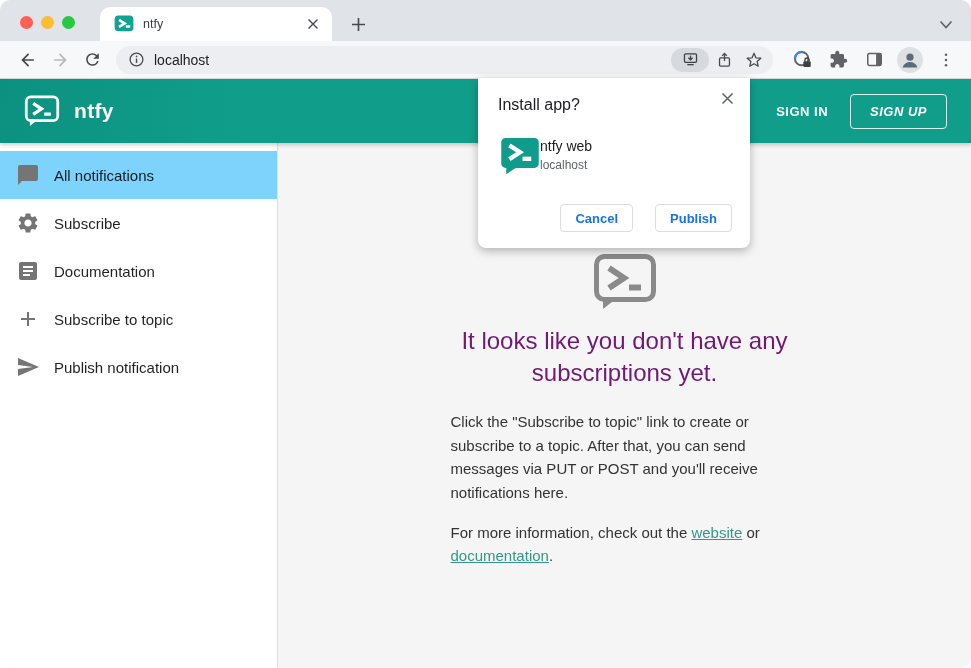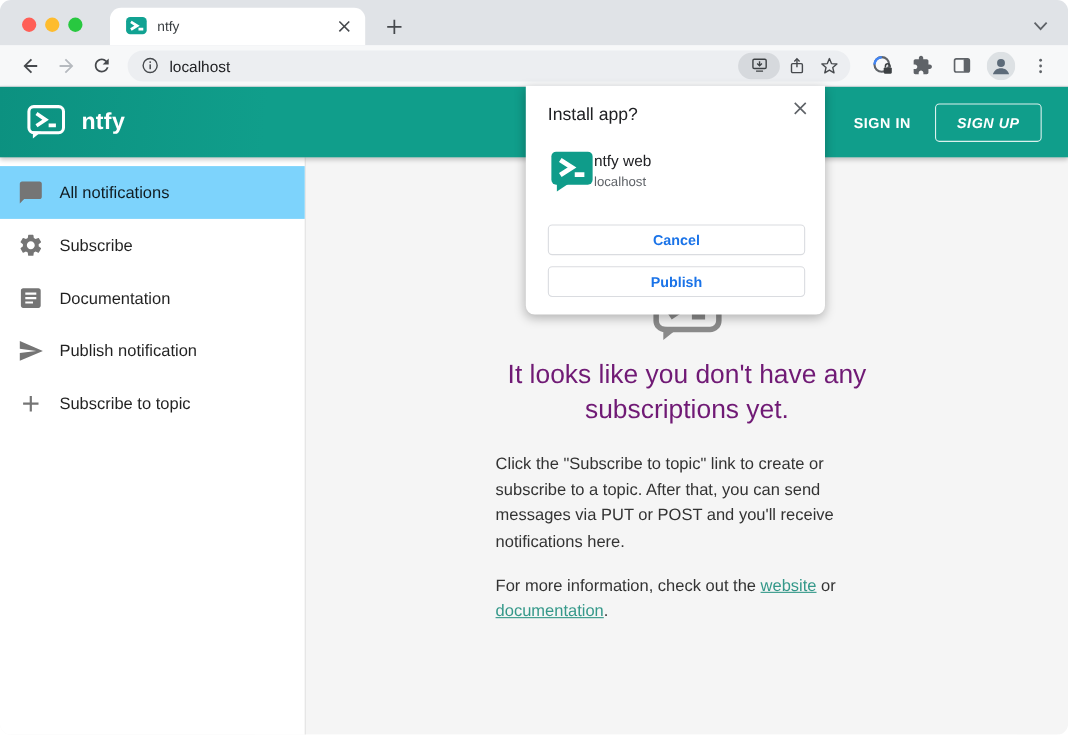--- a/index.html
+++ b/index.html
@@ -53,21 +53,21 @@
 
   
   .dialog { position:absolute; left:478px; top:78px; width:272px; background:#fff; border-radius:0 0 8px 8px; box-shadow:0 3px 10px rgba(0,0,0,.28); z-index:50; padding:16px 18px 16px 20px; }
   .dialog-close { position:absolute; right:12px; top:9px; width:22px; height:22px; display:flex; align-items:center; justify-content:center; cursor:pointer; }
   .dialog-title { font-size:16px; color:#202124; margin-top:2px; }
   .dialog-app { display:flex; margin:22px 0 0 2px; }
   .dialog-appicon { width:40px; height:40px; flex:0 0 auto; }
   .dialog-appmeta { padding-top:2px; }
   .dialog-appname { font-size:14px; color:#202124; }
   .dialog-apporigin { font-size:12px; color:#5f6368; margin-top:4px; }
-  .dialog-actions { display:flex; justify-content:flex-end; gap:10px; margin-top:28px;flex-direction:column; }
+  .dialog-actions { display:flex; justify-content:flex-end; gap:22px; margin-top:28px; }
   .dlg-btn { min-width:70px; height:28px; background:#fff; border:1px solid #dadce0; border-radius:4px; color:#1a73e8; font-size:13px; font-weight:bold; font-family:"Liberation Sans",sans-serif; cursor:pointer; padding:0 14px; }
 </style>
 </head>
 <body>
 
 <div class="window">
 
   <div class="tabstrip">
     <div class="traffic">
       <span class="light red"></span>
@@ -211,29 +211,29 @@
         <span class="lbl">Subscribe</span>
       </div>
       <div class="side-item">
         <svg width="24" height="24" viewBox="0 0 24 24">
             <path d="M19 3H5c-1.1 0-2 .9-2 2v14c0 1.1.9 2 2 2h14c1.1 0 2-.9 2-2V5c0-1.1-.9-2-2-2zm-5 14H7v-2h7v2zm3-4H7v-2h10v2zm0-4H7V7h10v2z" fill="#757575"></path>
           </svg>
         <span class="lbl">Documentation</span>
       </div>
       <div class="side-item">
         <svg width="24" height="24" viewBox="0 0 24 24">
+            <path d="M19 13h-6v6h-2v-6H5v-2h6V5h2v6h6v2z" fill="#757575"></path>
+          </svg>
+        <span class="lbl">Subscribe to topic</span>
+      </div>
+      <div class="side-item">
+        <svg width="24" height="24" viewBox="0 0 24 24">
             <path d="M2.01 21 23 12 2.01 3 2 10l15 2-15 2z" fill="#757575"></path>
           </svg>
         <span class="lbl">Publish notification</span>
-      </div>
-      <div class="side-item">
-        <svg width="24" height="24" viewBox="0 0 24 24">
-            <path d="M19 13h-6v6h-2v-6H5v-2h6V5h2v6h6v2z" fill="#757575"></path>
-          </svg>
-        <span class="lbl">Subscribe to topic</span>
       </div>
     </div>
 
     <div class="main">
       <svg class="empty-logo" width="64" height="58" viewBox="0 0 64 58">
         <rect x="3.5" y="3.5" width="57" height="43" rx="8" fill="none" stroke="currentColor" stroke-width="5"></rect>
         <path d="M10 44 L10 56 L24 45 Z" fill="currentColor"></path>
         <path d="M16 15 L31 25 L16 35" fill="none" stroke="currentColor" stroke-width="6"></path>
         <path d="M36 34.5 H48" stroke="currentColor" stroke-width="6"></path>
       </svg>

